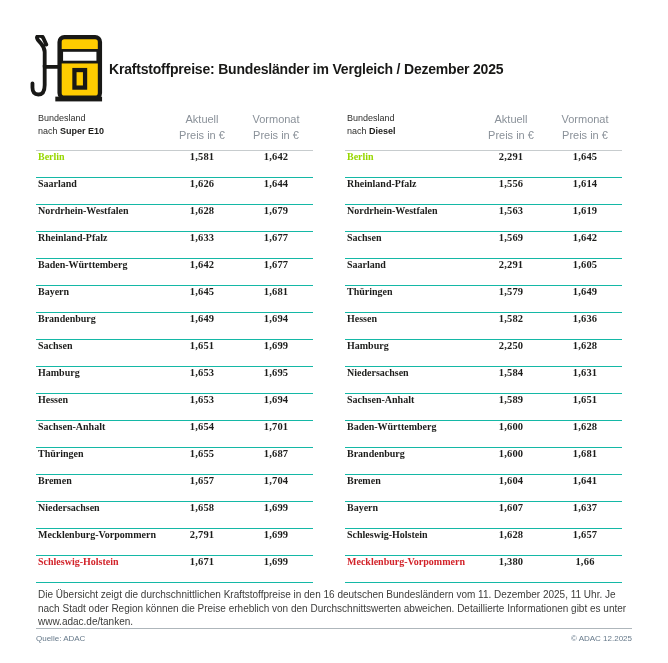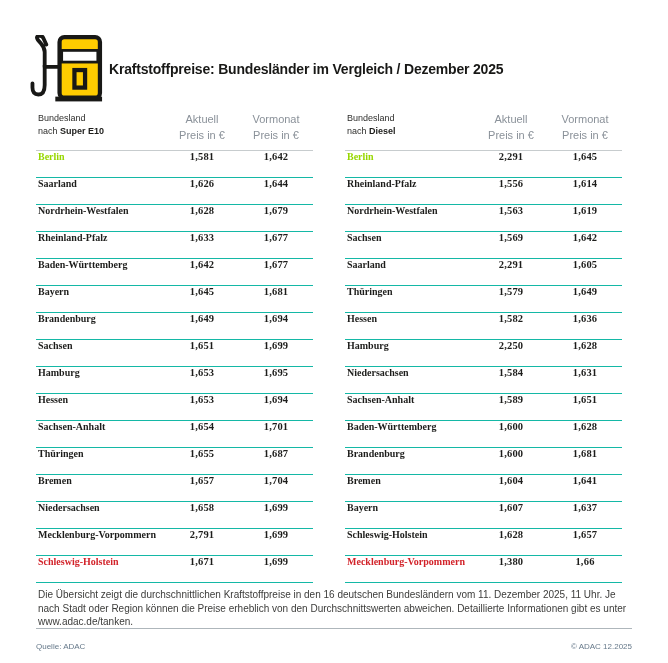--- a/index.html
+++ b/index.html
@@ -56,21 +56,21 @@
     position: absolute; top: 588px; left: 38px; width: 596px;
     font-size: 10px; line-height: 13.5px; color: #3c3c3a;
   }
   .footer-rule {
     position: absolute; top: 628px; left: 36px; width: 596px;
     border-top: 1px solid #aeb6bb;
   }
   .footer-row {
     position: absolute; top: 634px; left: 36px; width: 596px;
     display: flex; justify-content: space-between;
-    font-size: 8px; color: #66798a; margin-top: 8px;
+    font-size: 8px; color: #66798a;
   }
 </style>
 </head>
 <body>
 
 <div class="page">
 
   <div class="header">
     <svg class="pump-icon" viewBox="0 0 68 64" xmlns="http://www.w3.org/2000/svg" aria-hidden="true">
 

